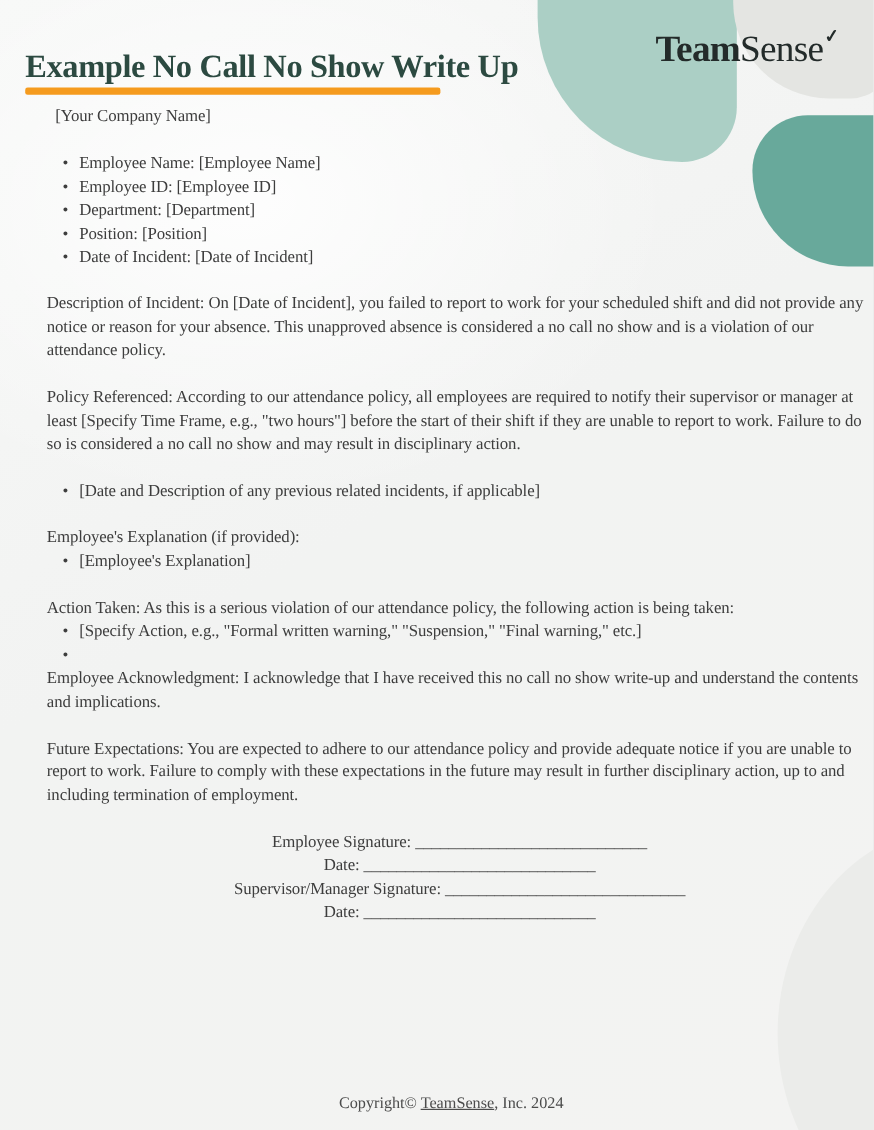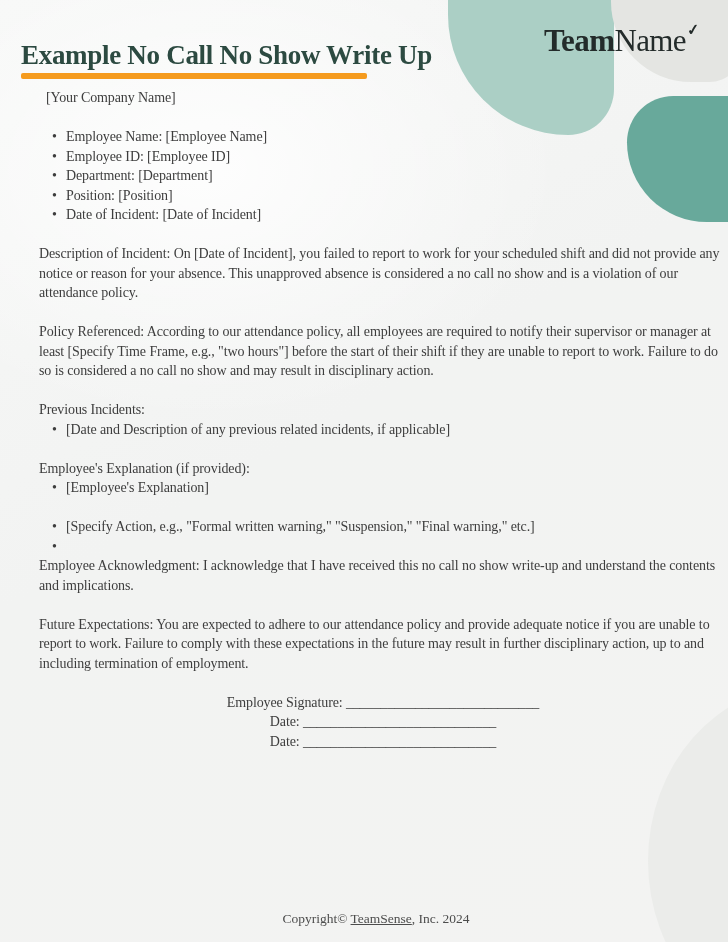--- a/index.html
+++ b/index.html
@@ -75,21 +75,21 @@
 
   <div class="shape shape-sage"></div>
   <div class="shape shape-gray-top"></div>
   <div class="shape shape-teal"></div>
   <div class="shape shape-gray-bottom"></div>
 
   <div class="title-underline"></div>
   <h1 class="title">Example No Call No Show Write Up</h1>
 
   <div class="logo">
-    <span class="logo-team">Team</span><span class="logo-sense">Name</span><span class="logo-check">✓</span>
+    <span class="logo-team">Team</span><span class="logo-sense">Sense</span><span class="logo-check">✓</span>
   </div>
 
   <main class="doc">
 
     <p class="company">[Your Company Name]</p>
 
     <div class="block">
       <div class="li">
         <span class="dot">•</span>
         <span class="li-text">Employee Name: [Employee Name]</span>
@@ -110,54 +110,55 @@
         <span class="dot">•</span>
         <span class="li-text">Date of Incident: [Date of Incident]</span>
       </div>
     </div>
 
     <p class="block">Description of Incident: On [Date of Incident], you failed to report to work for your scheduled shift and did not provide any notice or reason for your absence. This unapproved absence is considered a no call no show and is a violation of our attendance policy.</p>
 
     <p class="block">Policy Referenced: According to our attendance policy, all employees are required to notify their supervisor or manager at least [Specify Time Frame, e.g., "two hours"] before the start of their shift if they are unable to report to work. Failure to do so is considered a no call no show and may result in disciplinary action.</p>
 
     <div class="block">
-      <p>Previous Incidents:</p>
       <div class="li">
         <span class="dot">•</span>
         <span class="li-text">[Date and Description of any previous related incidents, if applicable]</span>
       </div>
     </div>
 
 
     <div class="block">
       <p>Employee's Explanation (if provided):</p>
       <div class="li">
         <span class="dot">•</span>
         <span class="li-text">[Employee's Explanation]</span>
       </div>
     </div>
 
     <div class="block-tight">
+      <p>Action Taken: As this is a serious violation of our attendance policy, the following action is being taken:</p>
       <div class="li">
         <span class="dot">•</span>
         <span class="li-text">[Specify Action, e.g., "Formal written warning," "Suspension," "Final warning," etc.]</span>
       </div>
       <div class="li">
         <span class="dot">•</span>
         <span class="li-text"></span>
       </div>
     </div>
 
     <p class="block">Employee Acknowledgment: I acknowledge that I have received this no call no show write-up and understand the contents and implications.</p>
 
     <p class="block">Future Expectations: You are expected to adhere to our attendance policy and provide adequate notice if you are unable to report to work. Failure to comply with these expectations in the future may result in further disciplinary action, up to and including termination of employment.</p>
 
     <div>
       <div class="sig-line">Employee Signature: ____________________________</div>
       <div class="sig-line">Date: ____________________________</div>
+      <div class="sig-line">Supervisor/Manager Signature: _____________________________</div>
       <div class="sig-line">Date: ____________________________</div>
     </div>
 
   </main>
 
   <div class="footer">
     <span>Copyright© </span><span class="footer-link">TeamSense</span><span>, Inc. 2024</span>
   </div>
 
 </div>

